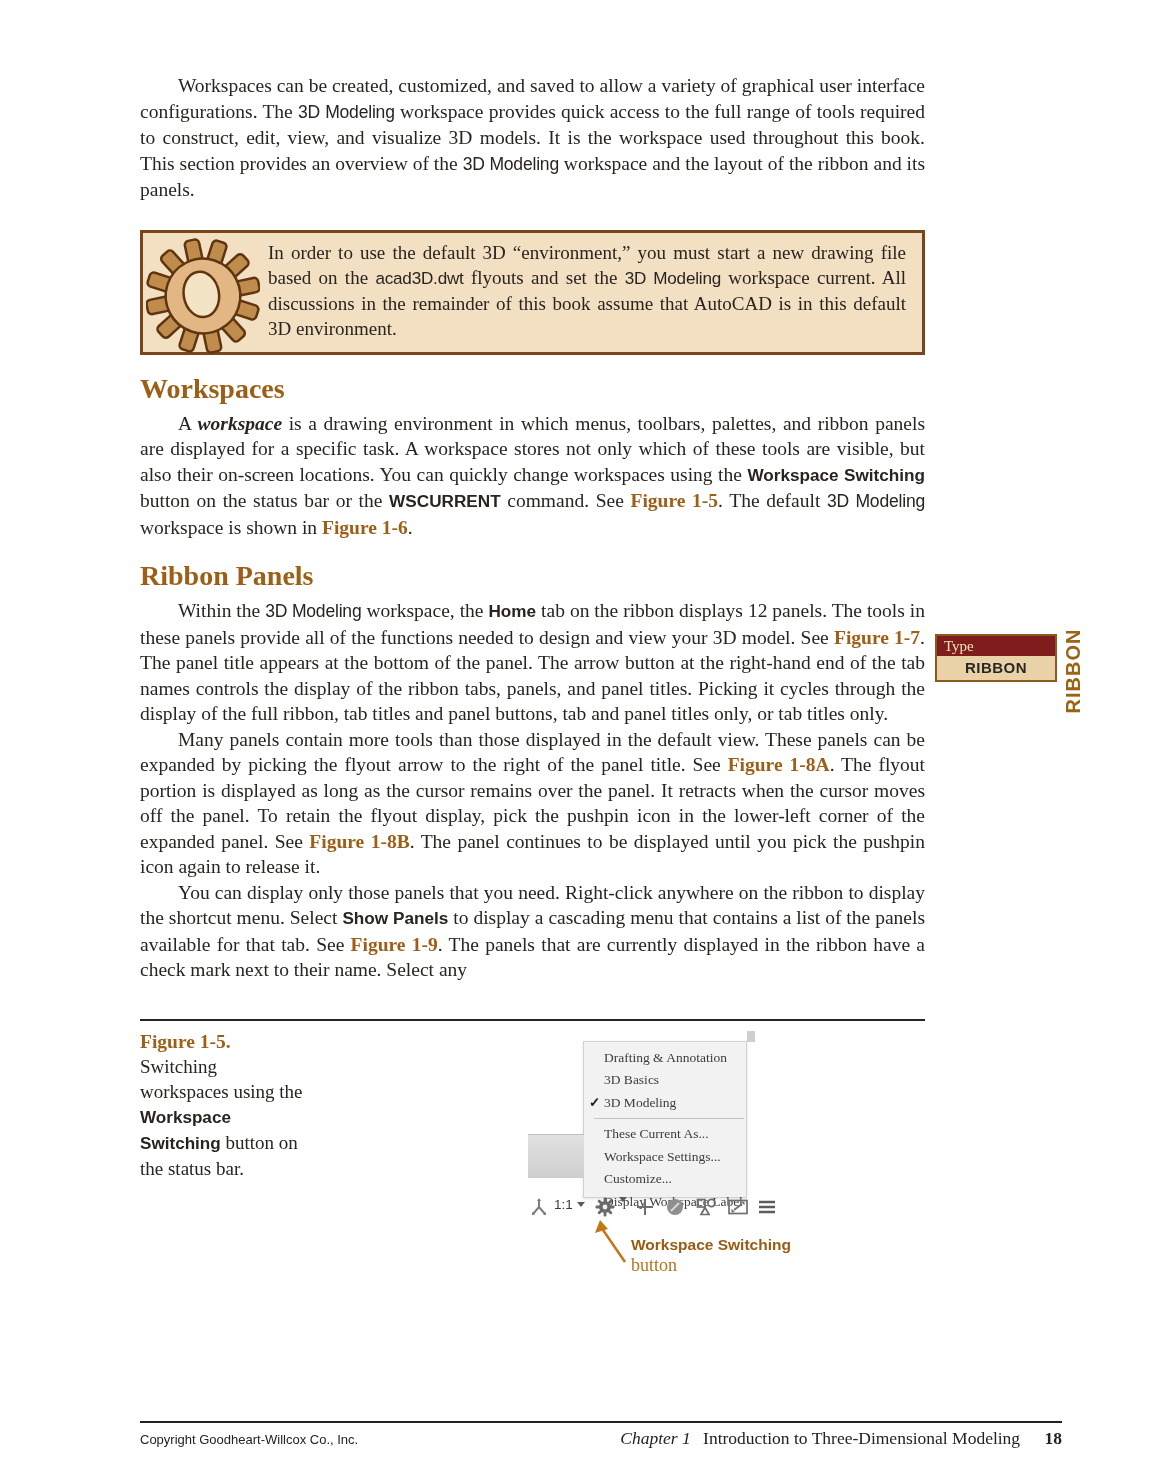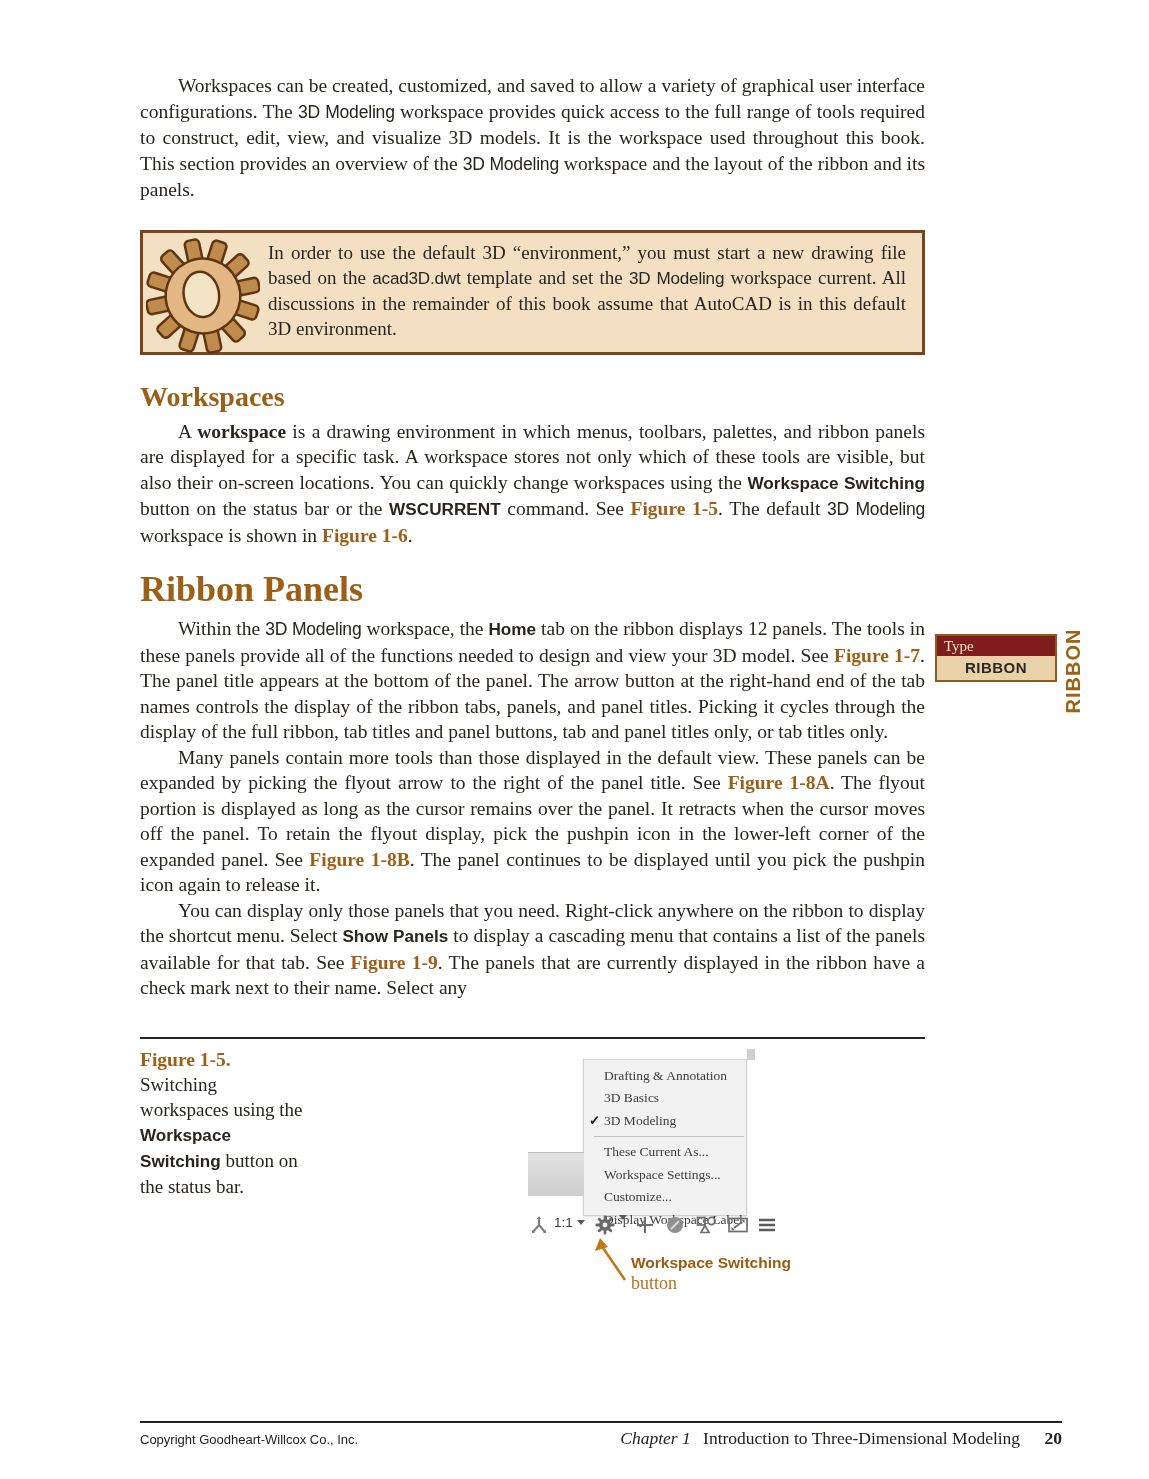--- a/index.html
+++ b/index.html
@@ -6,37 +6,37 @@
   html,body { background:#ffffff; }
   .page {
     position:relative; width:1149px; height:1479px; background:#fff;
     font-family:"Liberation Serif", serif; color:#29241f; overflow:hidden;
   }
   .body-p { width:785px; margin-left:140px; font-size:19.5px; line-height:25.5px; text-align:justify; }
   .ind { text-indent:38px; }
   .seg-sans { font-family:"Liberation Sans", sans-serif; font-size:0.9em; letter-spacing:-0.2px; }
   .seg-b    { font-family:"Liberation Sans", sans-serif; font-weight:bold; font-size:0.88em; }
   .seg-ref  { color:#9d5f17; font-weight:bold;margin-top:8px; }
-  .seg-bi   { font-weight:bold;margin-top:40px; }
+  .seg-bi   { font-style:italic; font-weight:bold;margin-top:40px; }
 
   
   .note { position:relative; width:785px; margin:27px 0 0 140px; border:3px solid #77461c; background:#f3e0c2; }
   .note-head {
     height:34px; border-bottom:2px solid #77461c; padding-left:84px; line-height:34px;
     background:linear-gradient(90deg,#8a5020 0%,#c99b67 6%,#ecd2ab 16%,#f3e0c0 30%,#ddba8c 58%,#c39465 80%,#aa7a42 96%,#9c6c34 100%);
   }
   .note-title {
     font-family:"Liberation Sans", sans-serif; font-weight:bold; font-size:21px; letter-spacing:1px; color:#141414;
     text-shadow:-1px -1px 0 #fff,1px -1px 0 #fff,-1px 1px 0 #fff,1px 1px 0 #fff,0 0 3px #fff;
   }
   .note-body { padding:7px 16px 11px 125px; font-size:19px; line-height:25px; text-align:justify; }
   .note-gear { position:absolute; left:3px; top:3px; }
 
-  .sec-h { margin:26px 0 0 140px; font-size:28px; font-weight:bold; color:#9d5f17; }
-  .sec-h2 { margin:20px 0 0 140px; font-size:36px; font-weight:bold; color:#9d5f17; }
+  .sec-h { margin:18px 0 0 140px; font-size:28px; font-weight:bold; color:#9d5f17; }
+  .sec-h2 { margin:20px 0 0 140px; font-size:28px; font-weight:bold; color:#9d5f17; }
   .after-h { margin-top:6px; }
 
   
   .side-tab { position:absolute; left:935px; top:634px; width:122px; border:2px solid #8a5a1e; }
   .side-tab-head { height:20px; background:#7f1d1d; color:#f2e2c0; font-size:15px; line-height:20px; padding-left:7px; }
   .side-tab-body { height:24px; background:#e9d2a8; text-align:center; font-family:"Liberation Sans",sans-serif; font-weight:bold; font-size:15px; line-height:24px; color:#2b2724; letter-spacing:0.5px; }
   .vlabel { position:absolute; left:1062px; top:714px; width:86px; transform:rotate(-90deg); transform-origin:0 0;
     font-family:"Liberation Sans",sans-serif; font-weight:bold; font-size:20px; color:#9a6414; letter-spacing:1px; text-align:center; }
 
   
@@ -72,21 +72,21 @@
   .f-page { font-weight:bold; margin-left:20px; }
 </style>
 </head>
 <body>
 
 <div class="page">
 
   <p class="body-p ind" style="margin-top:73px"><span>Workspaces can be created, customized, and saved to allow a variety of graphical user interface configurations. The </span><span class="seg-sans">3D Modeling</span><span> workspace provides quick access to the full range of tools required to construct, edit, view, and visualize 3D models. It is the workspace used throughout this book. This section provides an overview of the </span><span class="seg-sans">3D Modeling</span><span> workspace and the layout of the ribbon and its panels.</span></p>
 
   <div class="note">
-    <div class="note-body"><span>In order to use the default 3D “environment,” you must start a new drawing file based on the </span><span class="seg-sans">acad3D.dwt</span><span> template and set the </span><span class="seg-sans">3D Modeling</span><span> workspace current. All discussions in the remainder of this book assume that AutoCAD is in this default 3D environment.</span></div>
+    <div class="note-body"><span>In order to use the default 3D “environment,” you must start a new drawing file based on the </span><span class="seg-sans">acad3D.dwt</span><span> flyouts and set the </span><span class="seg-sans">3D Modeling</span><span> workspace current. All discussions in the remainder of this book assume that AutoCAD is in this default 3D environment.</span></div>
     <svg class="note-gear" width="114" height="120" viewBox="0 0 110 112">
       <g transform="rotate(18 55 56)" stroke="#5f3510" stroke-width="2.4" stroke-linejoin="round">
         <g fill="#c08c4e">
           <rect x="48" y="1" width="14" height="24" rx="4"></rect>
           <rect x="48" y="1" width="14" height="24" rx="4" transform="rotate(30 55 56)"></rect>
           <rect x="48" y="1" width="14" height="24" rx="4" transform="rotate(60 55 56)"></rect>
           <rect x="48" y="1" width="14" height="24" rx="4" transform="rotate(90 55 56)"></rect>
           <rect x="48" y="1" width="14" height="24" rx="4" transform="rotate(120 55 56)"></rect>
           <rect x="48" y="1" width="14" height="24" rx="4" transform="rotate(150 55 56)"></rect>
           <rect x="48" y="1" width="14" height="24" rx="4" transform="rotate(180 55 56)"></rect>
@@ -224,17 +224,17 @@
     <div class="side-tab-head">Type</div>
     <div class="side-tab-body">RIBBON</div>
   </div>
   <div class="vlabel">RIBBON</div>
 
   <div class="footer">
     <span class="f-left">Copyright Goodheart-Willcox Co., Inc.</span>
     <span class="f-right">
       <span class="f-ch">Chapter 1</span>
       <span class="f-title">Introduction to Three-Dimensional Modeling</span>
-      <span class="f-page">20</span>
+      <span class="f-page">18</span>
     </span>
   </div>
 
 </div>
 
 </body></html>

